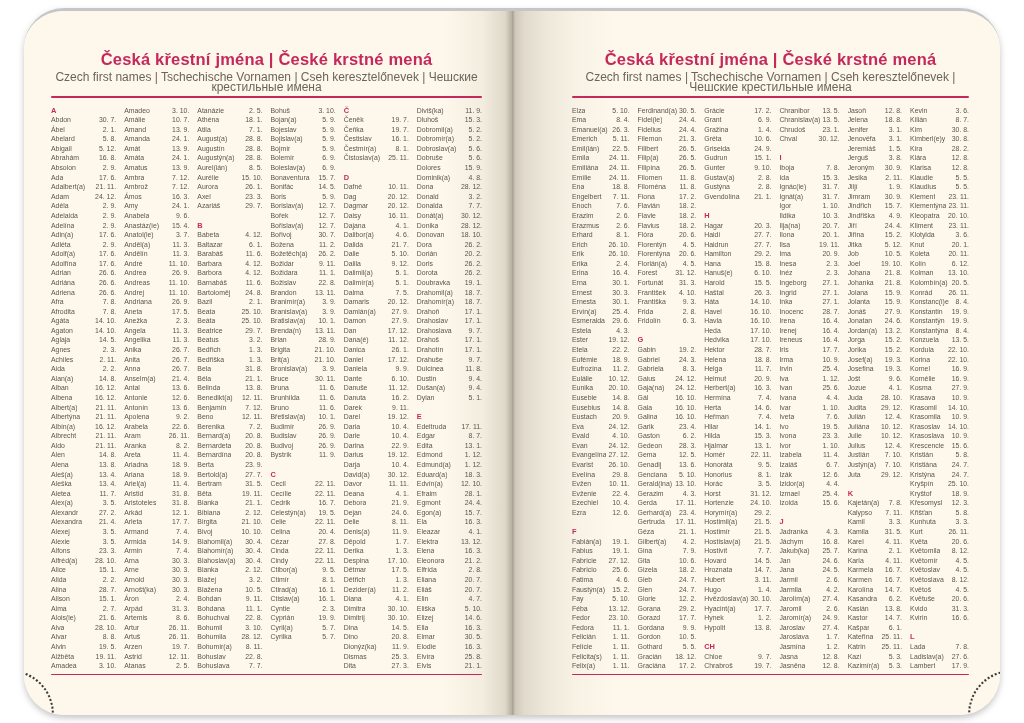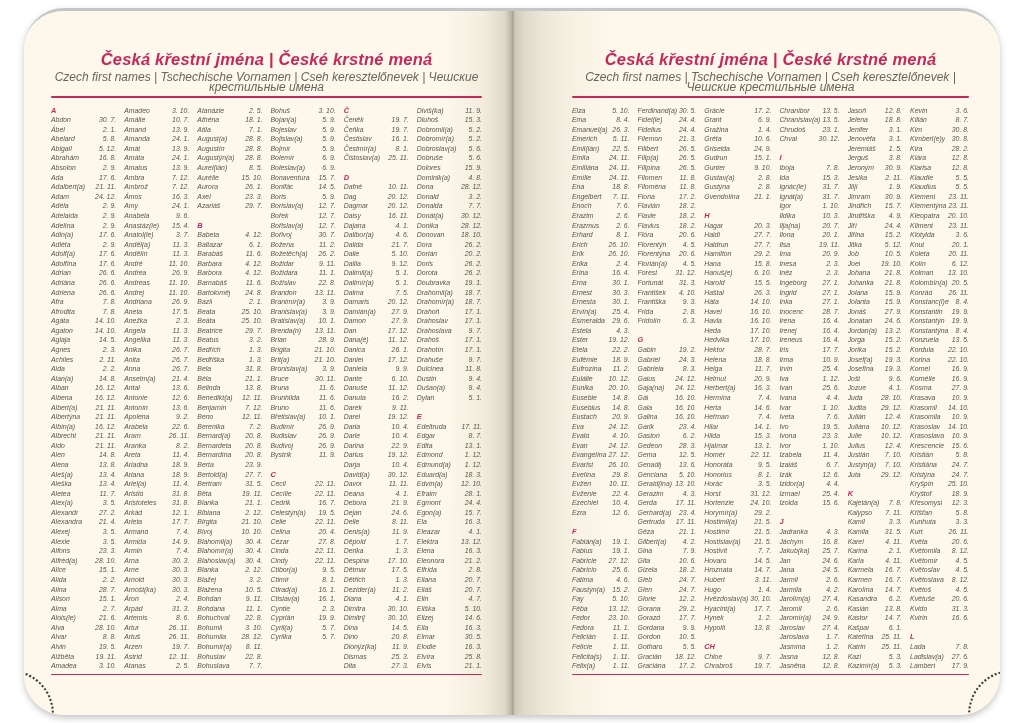--- a/index.html
+++ b/index.html
@@ -23,21 +23,20 @@
     display:flex;
     overflow:hidden;
     border-top:3px solid #c6c6c8;
     box-shadow:0 3px 6px rgba(90,90,95,.35);
     background:var(--page);
   }
   .page{
     position:relative;
     height:100%;
     width:50%;
-    font-style:italic;
   }
   .page.left{
     background:linear-gradient(90deg,var(--page) 0%,var(--page) 86%,#f2edde 94%,#ded8c9 98.6%,#b6b0a2 100%);
   }
   .page.right{
     background:linear-gradient(90deg,#a59e90 0%,#cfc9ba 0.7%,#e0dacc 2.5%,#ede8d9 7%,#f7f2e4 13%,var(--page) 21%,var(--page) 100%);
   }
   .content{height:100%;}
   .page.left .content{padding:39px 30px 0 27px;}
   .page.right .content{padding:39px 31px 0 60px;}

